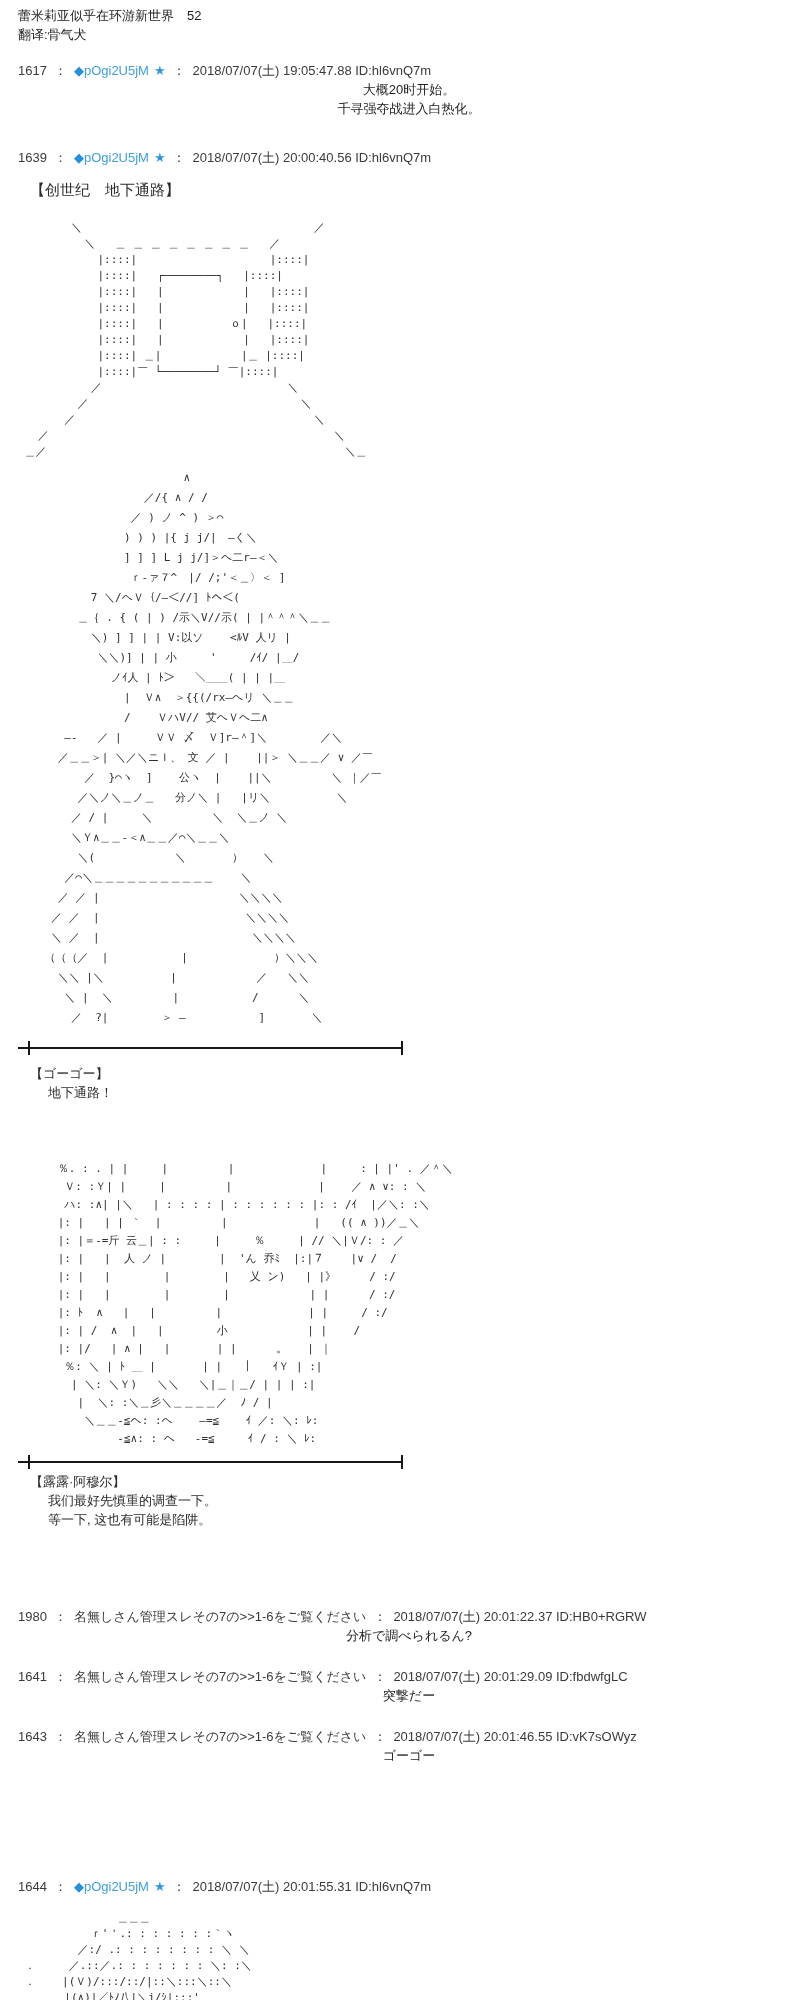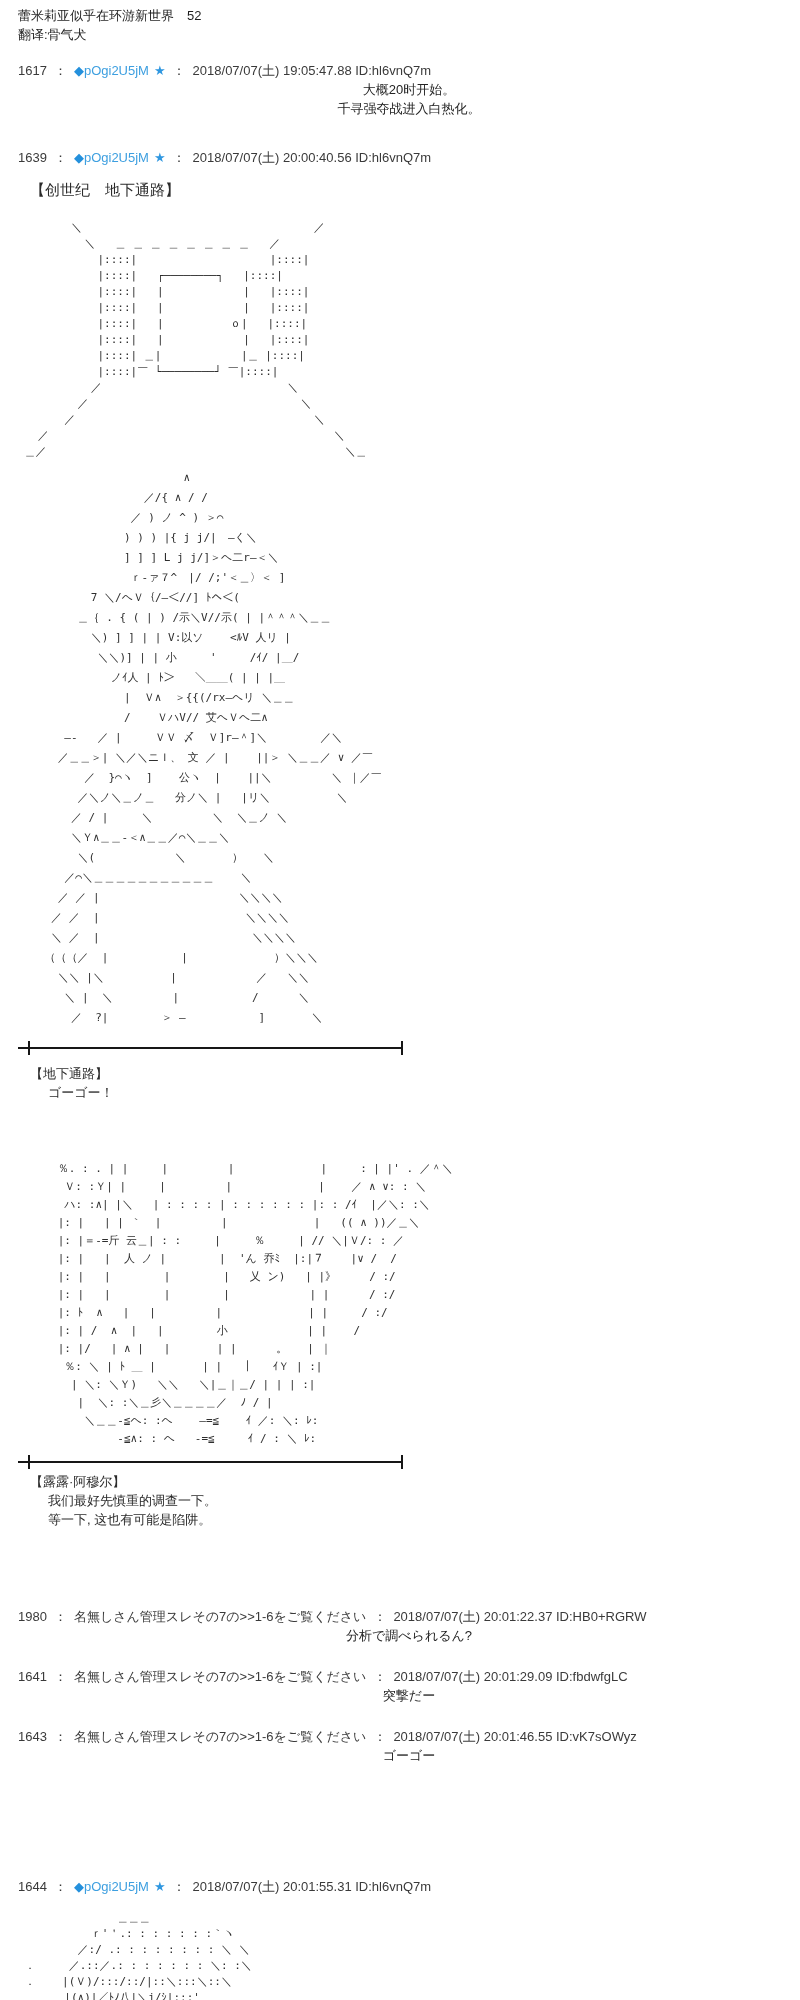--- a/index.html
+++ b/index.html
@@ -108,22 +108,22 @@
       ＼＼ |＼          |            ／   ＼＼
        ＼ |  ＼         |           /      ＼
         ／  ?|        ＞ ―           ]       ＼</pre>
 
     <div class="divider d1">
         <span class="bar"></span>
         <span class="tick left"></span>
         <span class="tick right"></span>
       </div>
 
-    <div class="speaker sp1">【地下通路】</div>
-    <div class="speech">ゴーゴー！</div>
+    <div class="speaker sp1">【ゴーゴー】</div>
+    <div class="speech">地下通路！</div>
 
     <pre class="aa aa3">      ％. : . | |     |         |             |     : | |' . ／＾＼
        Ｖ: :Ｙ| |     |         |             |    ／ ∧ ∨: : ＼
        ハ: :∧| |＼   | : : : : | : : : : : : |: : /ｲ  |／＼: :＼
       |: |   | | ｀  |         |             |   (( ∧ ))／＿＼
       |: |＝-=斤 云＿| : :     |     ％     | // ＼|Ｖ/: : ／
       |: |   |  人 ノ |        |  'ん 乔ﾐ  |:|７    |∨ /  /
       |: |   |        |        |   乂 ン)   | |》     / :/
       |: |   |        |        |            | |      / :/
       |: ﾄ  ∧   |   |         |             | |     / :/

